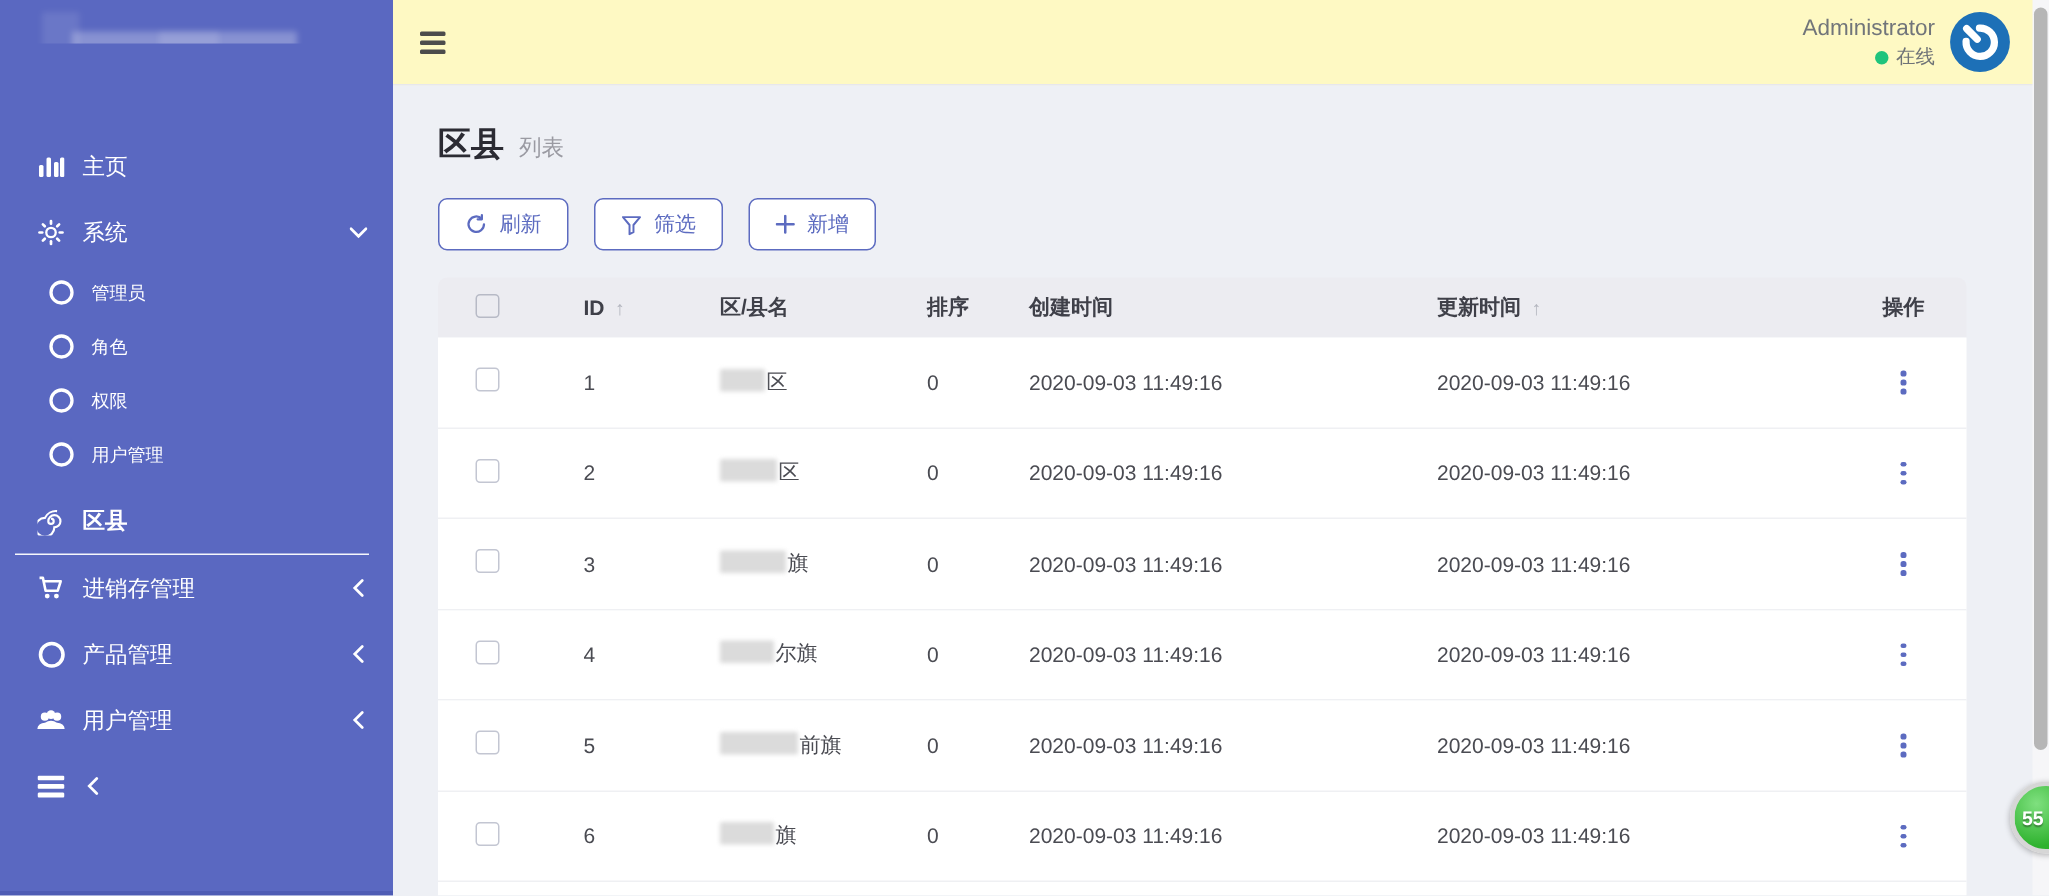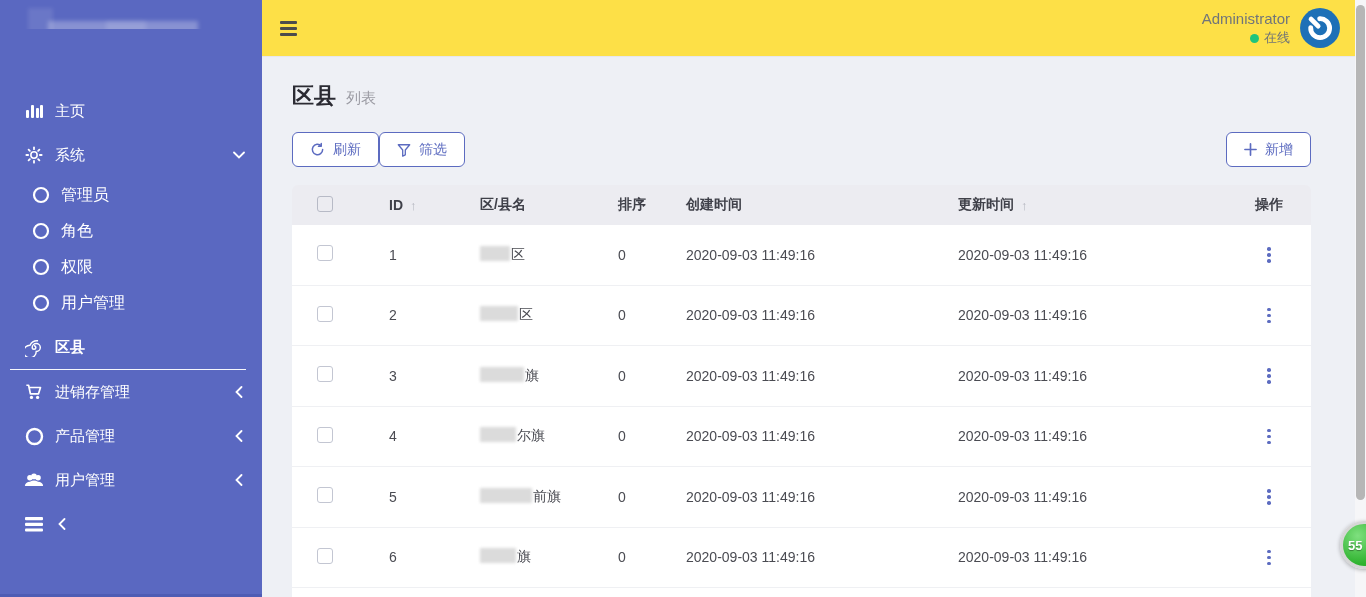--- a/index.html
+++ b/index.html
@@ -9,47 +9,47 @@
   
   .sidebar { width:262px; min-width:262px; height:100%; background:#5a68c1; color:#fff; position:relative; display:flex; flex-direction:column;gap:48px; }
   .logo-wrap { height:68px; position:relative; overflow:hidden; }
   .logo-blur-a { position:absolute; left:28px; top:8px; width:25px; height:50px; background:rgba(255,255,255,.10); filter:blur(2px); }
   .logo-blur-b { position:absolute; left:48px; top:21px; width:150px; height:27px; background:rgba(255,255,255,.28); filter:blur(2px); }
   .logo-blur-c { position:absolute; left:106px; top:21px; width:40px; height:27px; background:rgba(255,255,255,.12); filter:blur(2px); }
   nav { padding-top:12px; flex:1; }
   .nav-item { height:44px; display:flex; align-items:center; padding:0 16px 0 24px; font-size:15px; cursor:pointer; }
   .nav-item .ic { width:20px; display:flex; justify-content:center; margin-right:11px; }
   .nav-item .lbl { flex:1; }
-  .nav-sub { height:36px; display:flex; align-items:center; padding-left:31px; font-size:16px; cursor:pointer; }
+  .nav-sub { height:36px; display:flex; align-items:center; padding-left:31px; font-size:12px; cursor:pointer; }
   .nav-sub .ic { width:19px; display:flex; justify-content:center; margin-right:11px; }
   .nav-active .lbl { font-weight:bold; }
   .chev { width:14px; display:flex; justify-content:center; }
   .side-divider { border:none; border-top:1px solid rgba(255,255,255,.95); margin:0 16px 0 10px; }
   .side-bottom-strip { height:7px; background:#4e5cb4; }
 
   
   .main { flex:1; display:flex; flex-direction:column; min-width:0; }
-  .topbar { height:57px; background:#fde047; border-bottom:1px solid #e7e7ec; display:flex; align-items:center; padding:0 25px 0 18px; }
+  .topbar { height:57px; background:#fef9c3; border-bottom:1px solid #e7e7ec; display:flex; align-items:center; padding:0 25px 0 18px; }
   .hamburger { width:17px; display:flex; flex-direction:column; gap:3px; cursor:pointer; }
   .hamburger span { display:block; height:3px; background:#4c4c4c; border-radius:1px; }
   .topbar-right { margin-left:auto; display:flex; align-items:center; gap:9px; }
   .user-meta { text-align:right; line-height:1.35; }
   .user-name { font-size:15px; color:#71757a; }
   .user-status { font-size:13px; color:#6f7377; display:flex; align-items:center; justify-content:flex-end; gap:5px;text-align:right; }
   .dot-online { width:9px; height:9px; border-radius:50%; background:#1fc47c; display:inline-block; }
   .avatar { width:42px; height:42px; border-radius:50%; cursor:pointer; }
 
   .content { flex:1; padding:24px 55px 0 30px; background:#eef0f5; overflow:hidden; }
   .page-head { display:flex; align-items:baseline; gap:10px; }
   .page-title { font-size:22px; font-weight:bold; color:#2b2b33; }
   .page-subtitle { font-size:15px; color:#9a9aa2; }
 
   .toolbar { margin-top:21px; display:flex; align-items:center; }
   .btn { height:35px; padding:0 17px; background:#fff; border:1px solid #5c6bc0; border-radius:6px; color:#5c6bc0; font-size:14px; display:inline-flex; align-items:center; gap:8px; cursor:pointer; font-family:inherit; }
-  .btn + .btn { }
+  .btn + .btn { margin-left:17px; }
   .btn-add { margin-left:auto; }
 
   
   .card { margin-top:18px; }
   .thead, .trow { display:grid; grid-template-columns:72px 116px 138px 68px 272px 277px 1fr; align-items:center; }
   .thead { height:40px; background:#ececf1; border-radius:6px 6px 0 0; font-size:14px; color:#3f4049; font-weight:bold; }
   .trow { height:60.5px; background:#fff; border-bottom:1px solid #eff0f3; font-size:14px; color:#4a4b52; }
   .trow-partial { height:12px; background:#fff; }
   .cell-check { padding-left:25px; }
   .checkbox { width:16px; height:16px; border:1.5px solid #c3c6d2; border-radius:3px; background:#fff; display:inline-block; cursor:pointer; }

